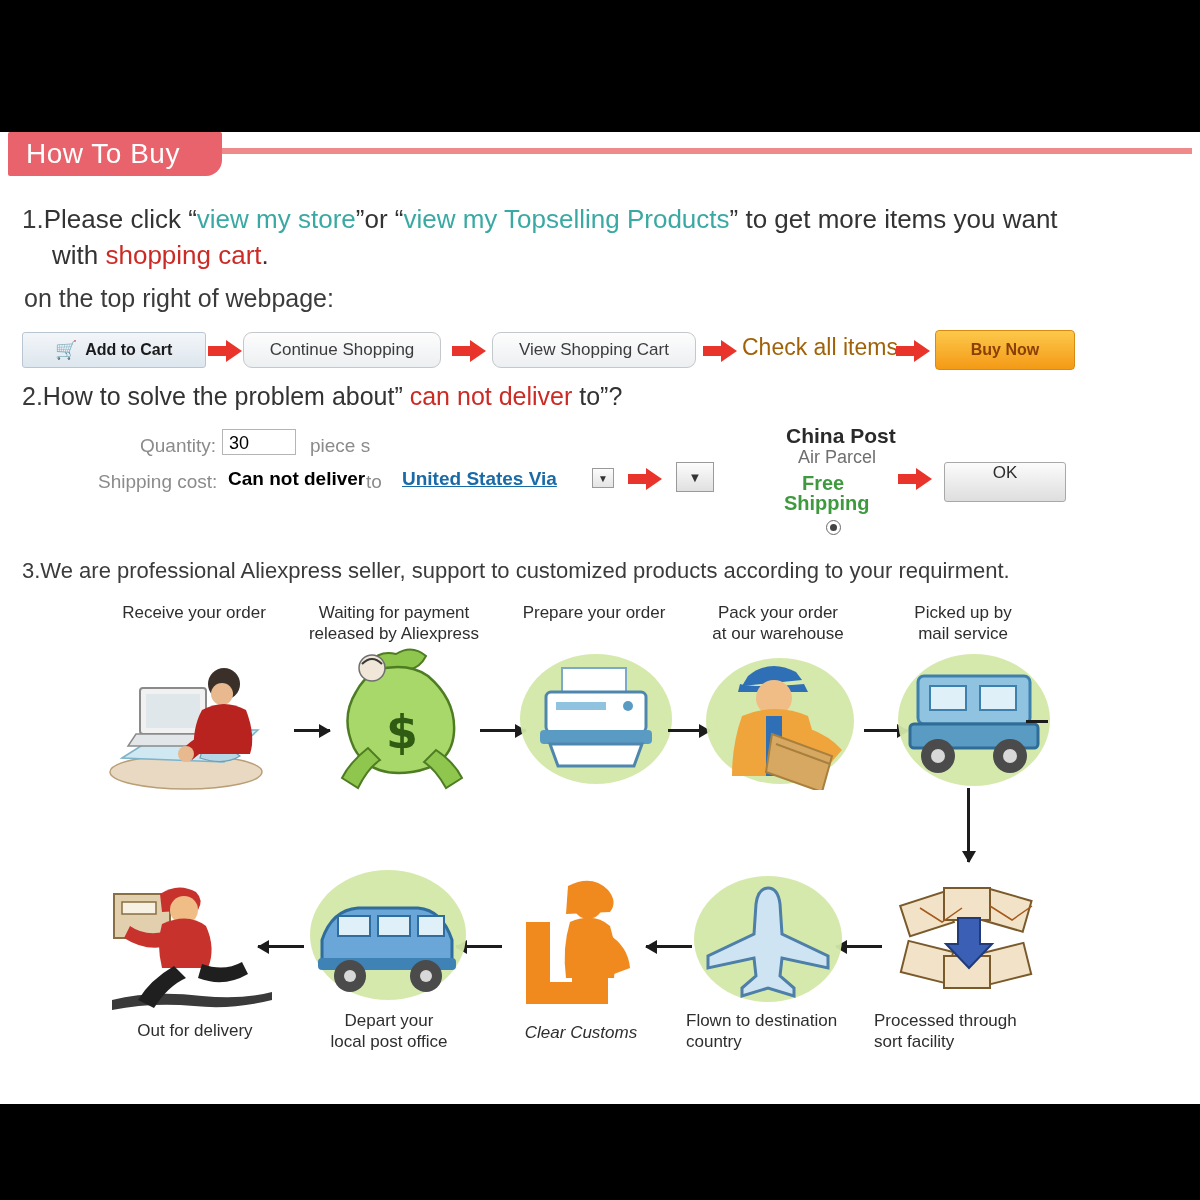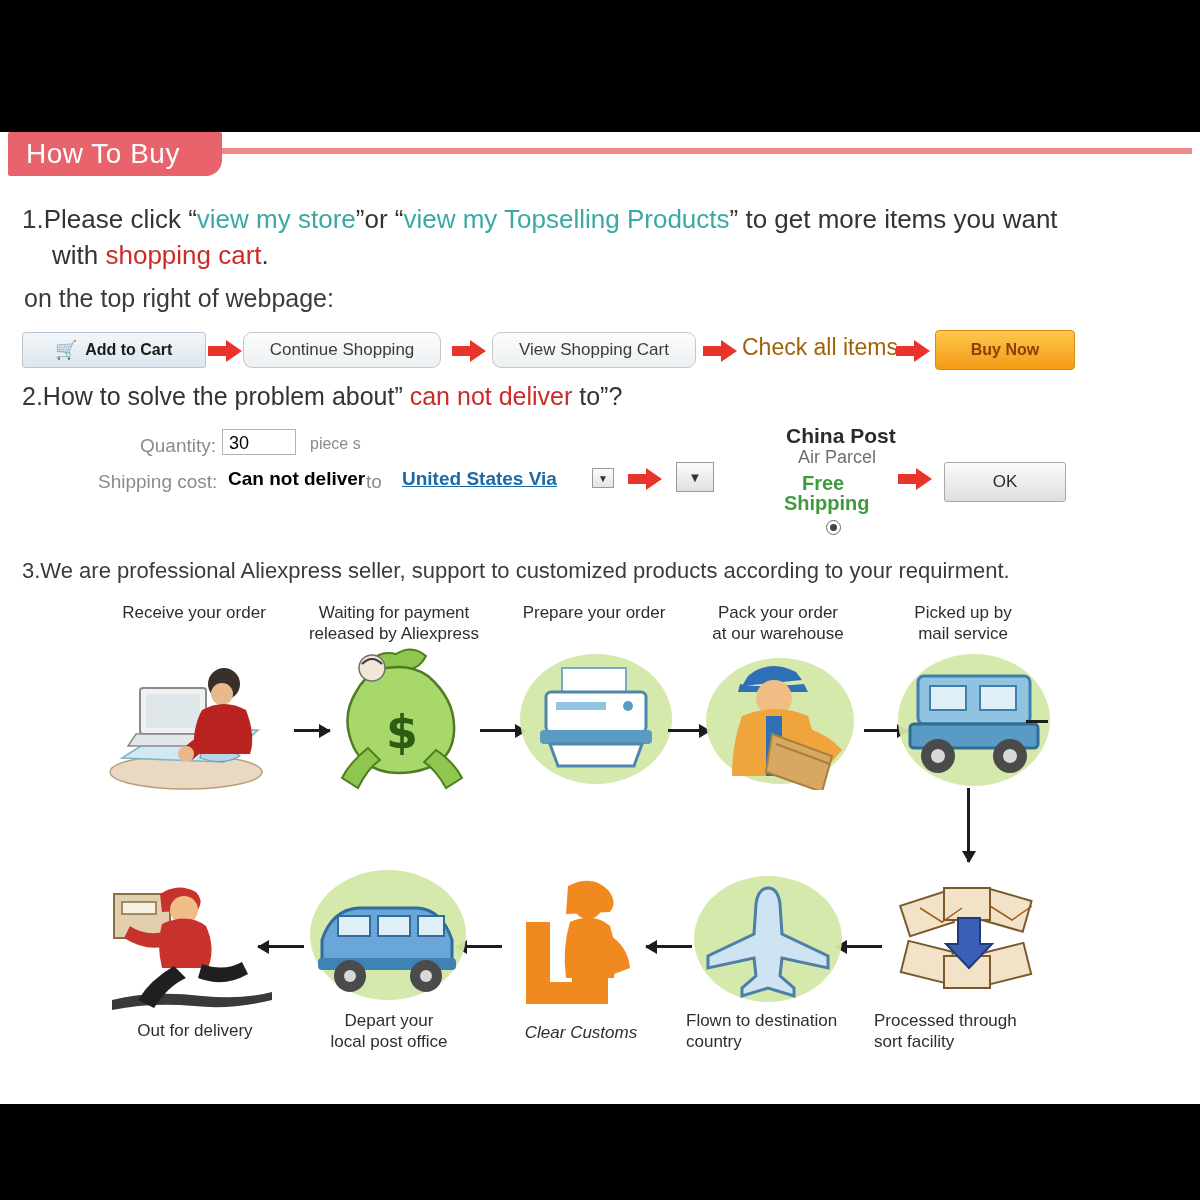--- a/index.html
+++ b/index.html
@@ -123,21 +123,21 @@
   .qty-box {
     position: absolute; left: 222px; top: 297px;
     width: 74px; height: 26px;
     border: 1px solid #b5b5b5;
     background: #ffffff;
     display: flex; align-items: flex-end;
     padding-left: 6px;
     font-size: 18px; color: #000000;
     box-sizing: border-box;
   }
-  #qty-unit { left: 310px; top: 303px; font-size: 16px; }
+  #qty-unit { left: 310px; top: 303px; font-size: 19px; }
   #ship-label { left: 98px; top: 339px; font-size: 19px; }
   #ship-cannot { left: 228px; top: 336px; font-size: 19px; font-weight: bold; }
   #ship-to { left: 366px; top: 339px; font-size: 19px; }
   #ship-dest { left: 402px; top: 336px; font-size: 19px; color: #1a6aa8; text-decoration: underline; font-weight: bold; }
   .dd-small {
     position: absolute; left: 592px; top: 336px;
     width: 22px; height: 20px;
     border: 1px solid #9a9a9a;
     background: linear-gradient(#fcfcfc, #e4e4e4);
     display: flex; align-items: center; justify-content: center;
@@ -168,21 +168,21 @@
   .radio-dot::after {
     content: ""; position: absolute; left: 3px; top: 3px;
     width: 7px; height: 7px; border-radius: 50%; background: #444;
   }
   .btn-ok {
     position: absolute; left: 944px; top: 330px;
     width: 120px; height: 38px;
     background: linear-gradient(#fbfbfb, #dedede);
     border: 1px solid #a8a8a8;
     border-radius: 3px;
-    display: flex; align-items: center; justify-content: center;
+    display: flex; align-items: flex-start; justify-content: center;
     font-size: 17px; color: #2d2d2d;
   }
 
   
   #s3-title { left: 22px; top: 426px; font-size: 22px; color: #3b3b3b; text-align: right; }
 
   .flow { position: absolute; left: 0; top: 460px; width: 1200px; height: 490px; }
   .cap {
     position: absolute;
     font-size: 17px;

